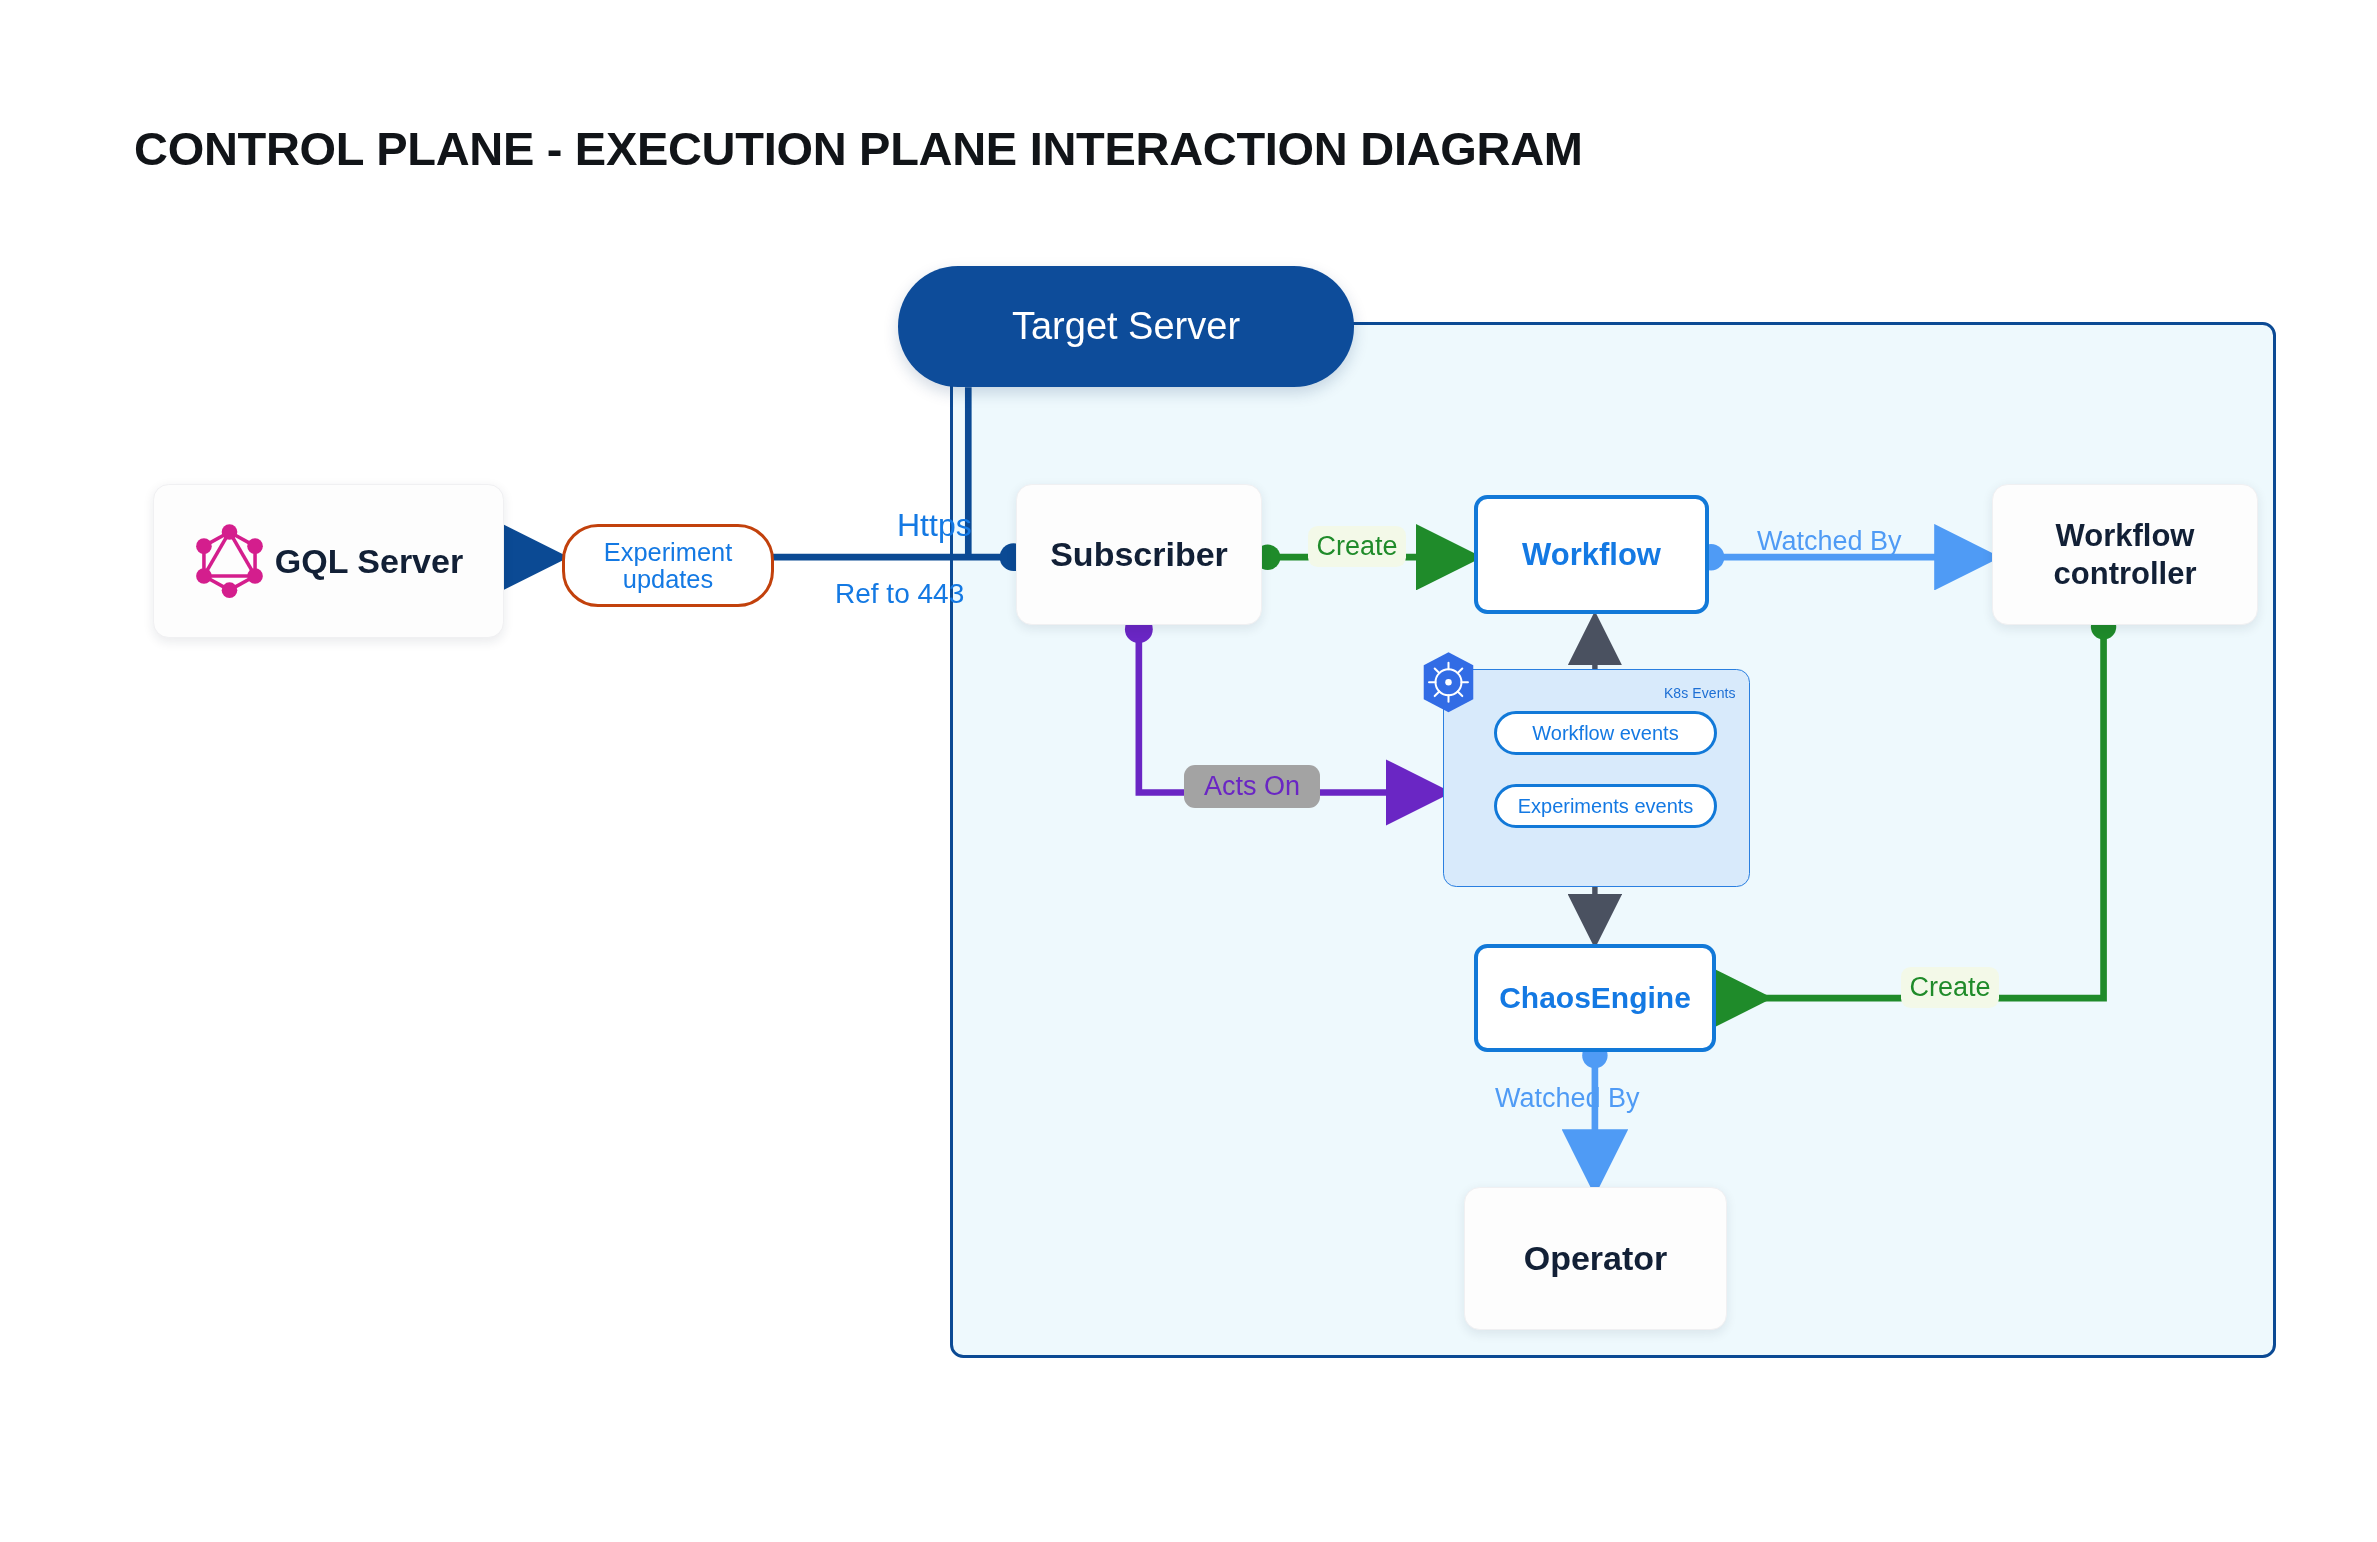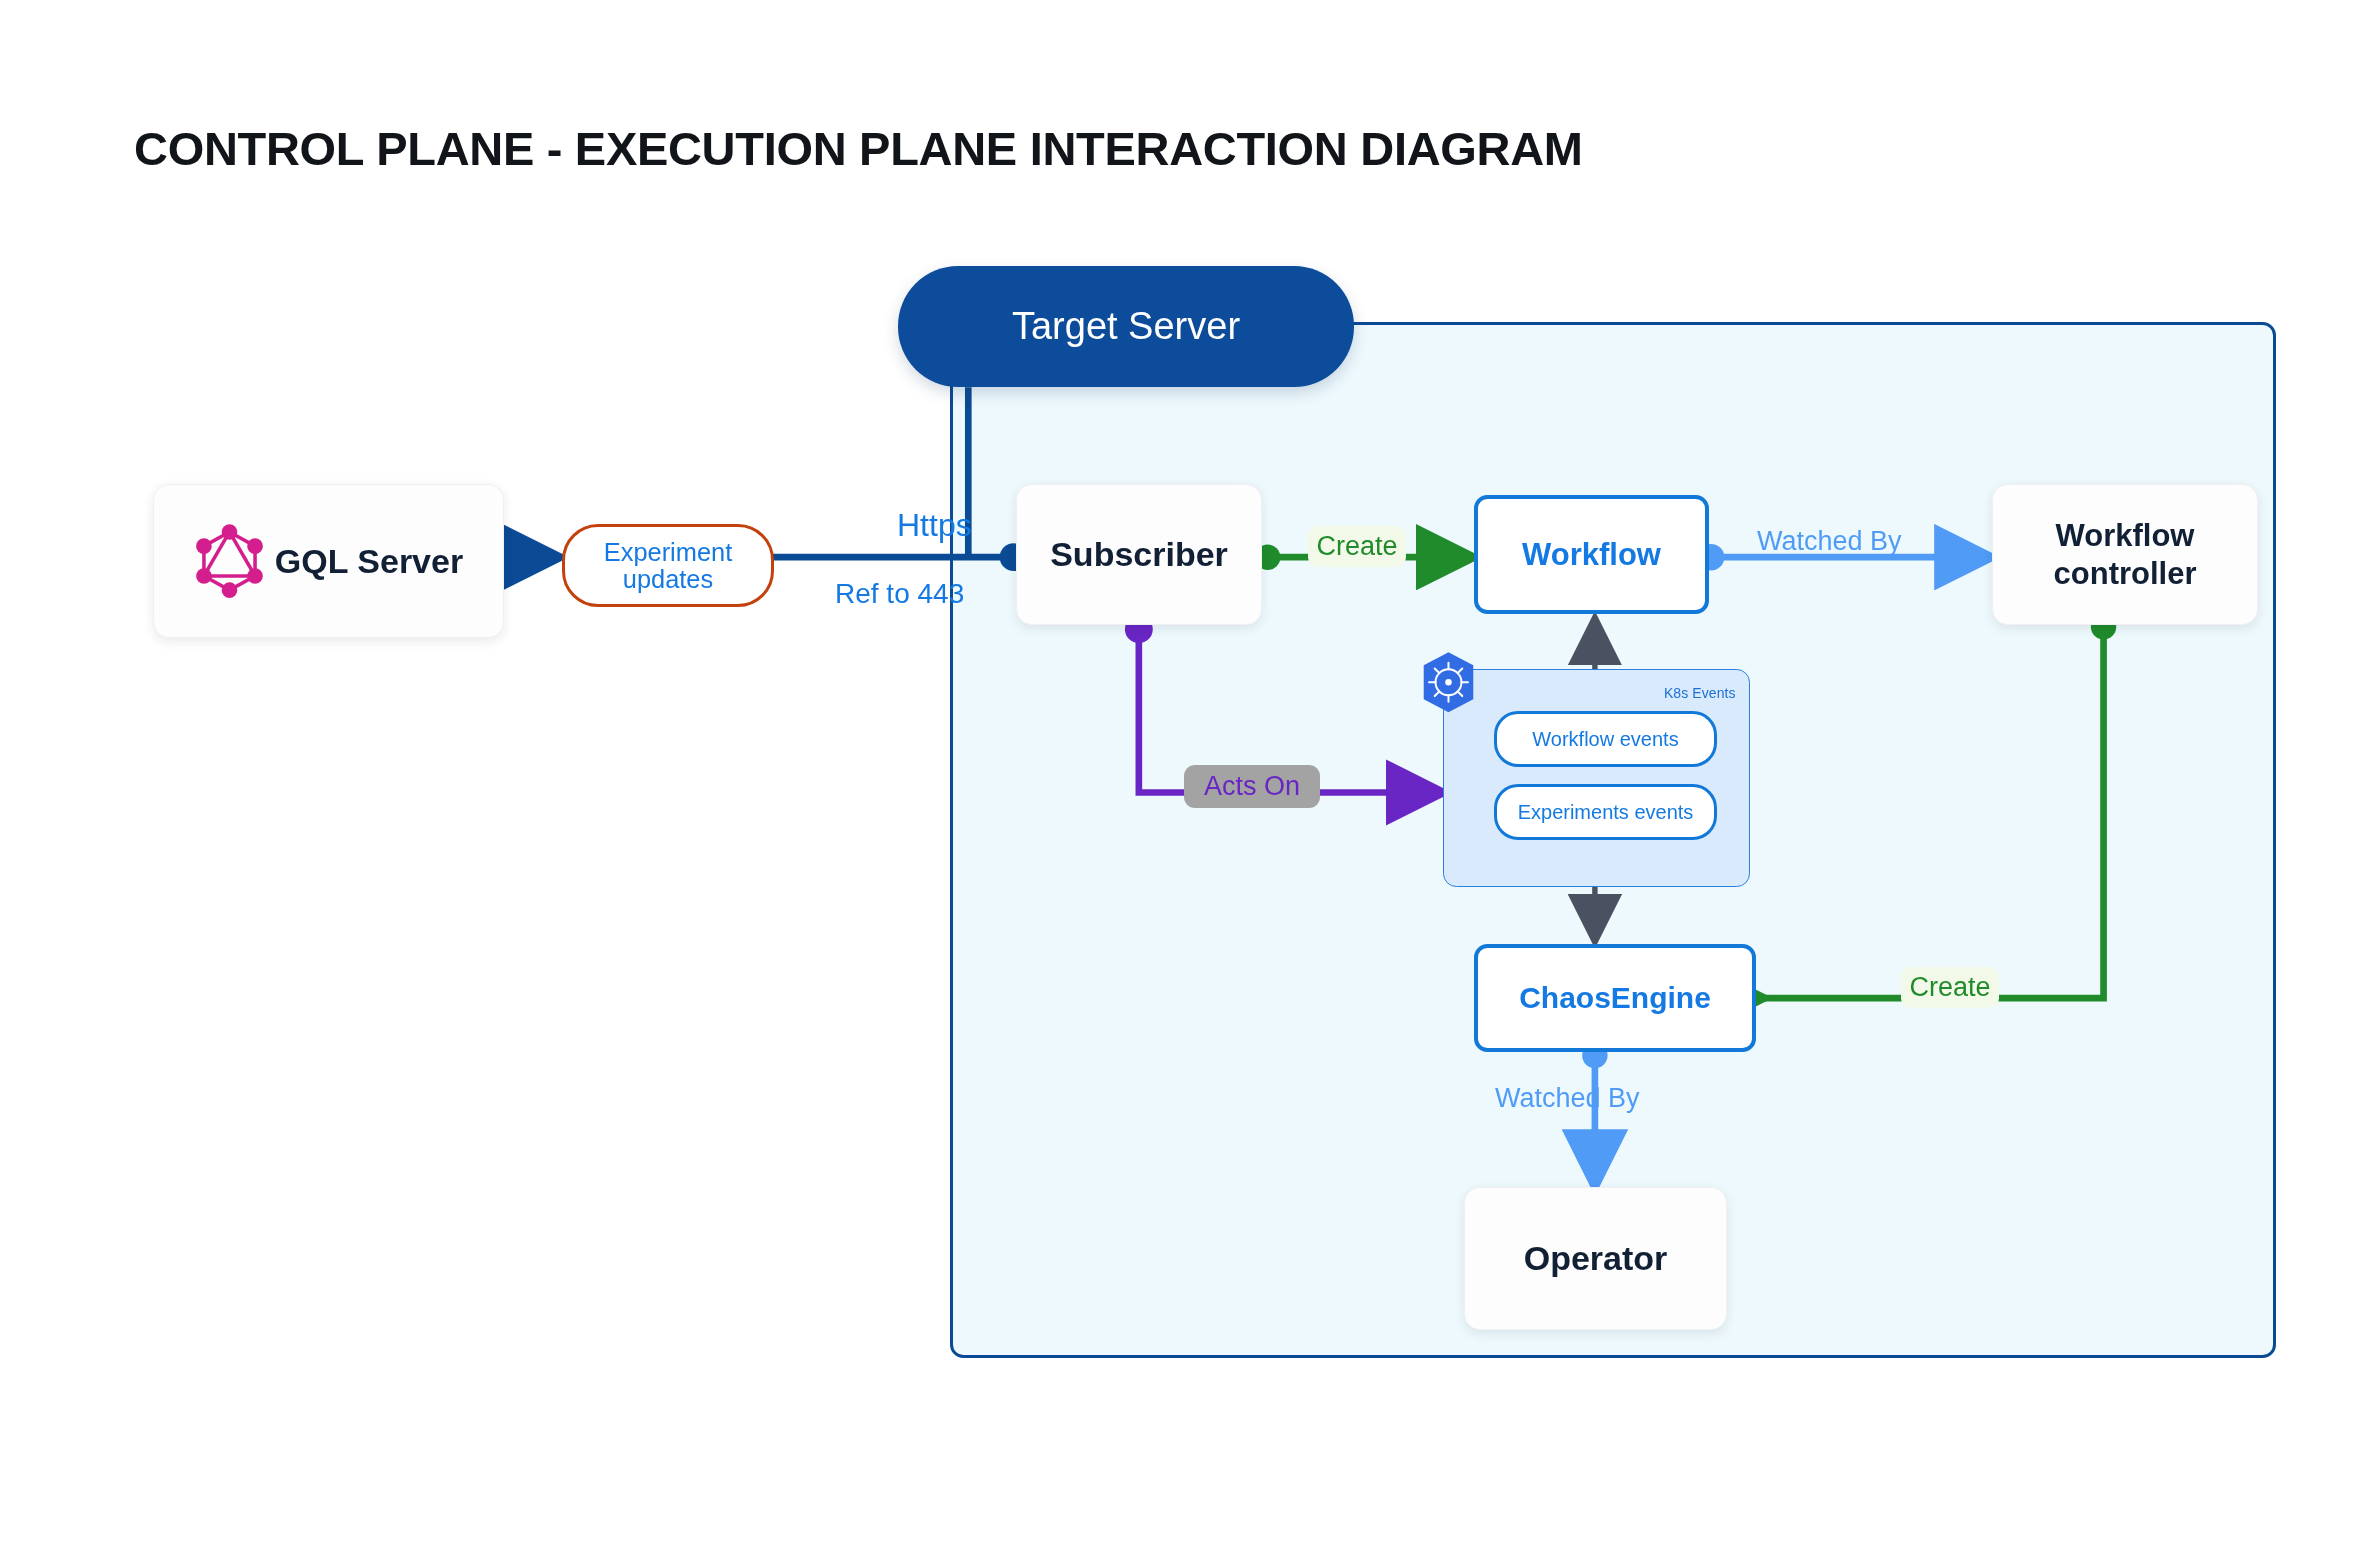--- a/index.html
+++ b/index.html
@@ -112,21 +112,21 @@
   #node-workflow {
     left: 1442px; top: 495px; width: 235px; height: 119px;
     font-size: 31px;
   }
   #node-wf-controller {
     left: 1960px; top: 484px; width: 266px; height: 141px;
     font-size: 31px;
     line-height: 1.22;
   }
   #node-chaosengine {
-    left: 1442px; top: 944px; width: 282px; height: 108px;
+    left: 1442px; top: 944px; width: 242px; height: 108px;
     font-size: 30px;
   }
   #node-operator {
     left: 1432px; top: 1187px; width: 263px; height: 143px;
     font-size: 34px;
   }
 
   
   .gql-icon { width: 71px; height: 79px; flex: none; }
 
@@ -155,21 +155,21 @@
     position: absolute;
     left: -25.4px;
     top: -19.4px;
     width: 59px;
     height: 63px;
   }
   .k8s-pill {
     position: absolute;
     left: 50px;
     width: 223px;
-    height: 56px;
+    height: 44px;
     background: #ffffff;
     border: 3px solid #1279d8;
     border-radius: 24px;
     display: flex;
     align-items: center;
     justify-content: center;
     color: #1479e3;
     font-size: 20px;
     font-weight: 400;
     box-sizing: border-box;

